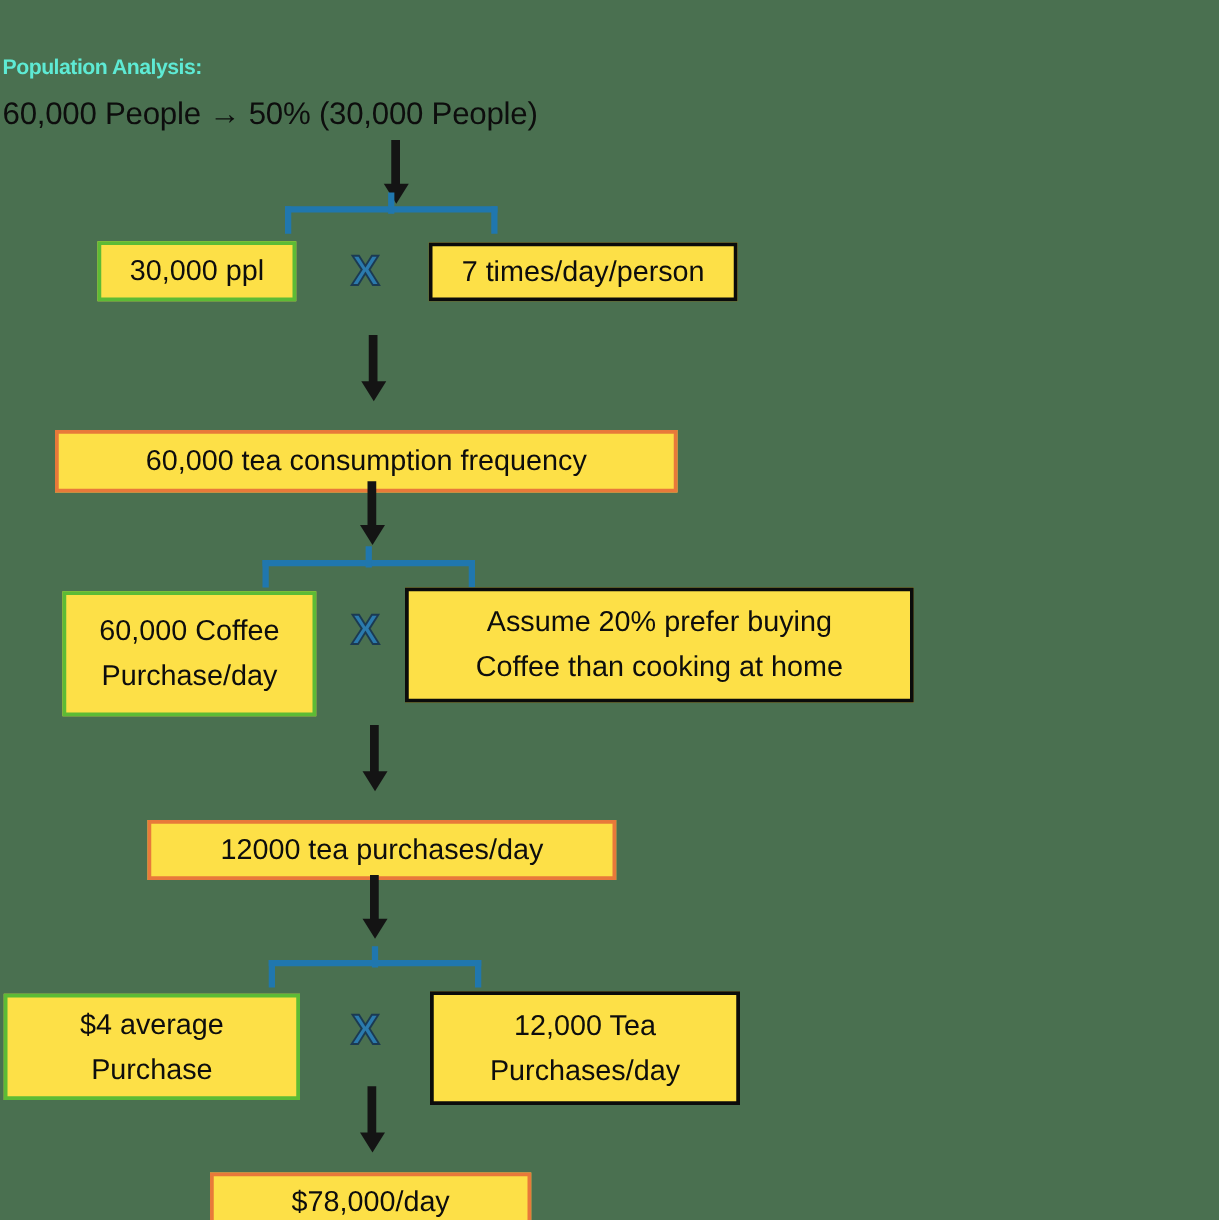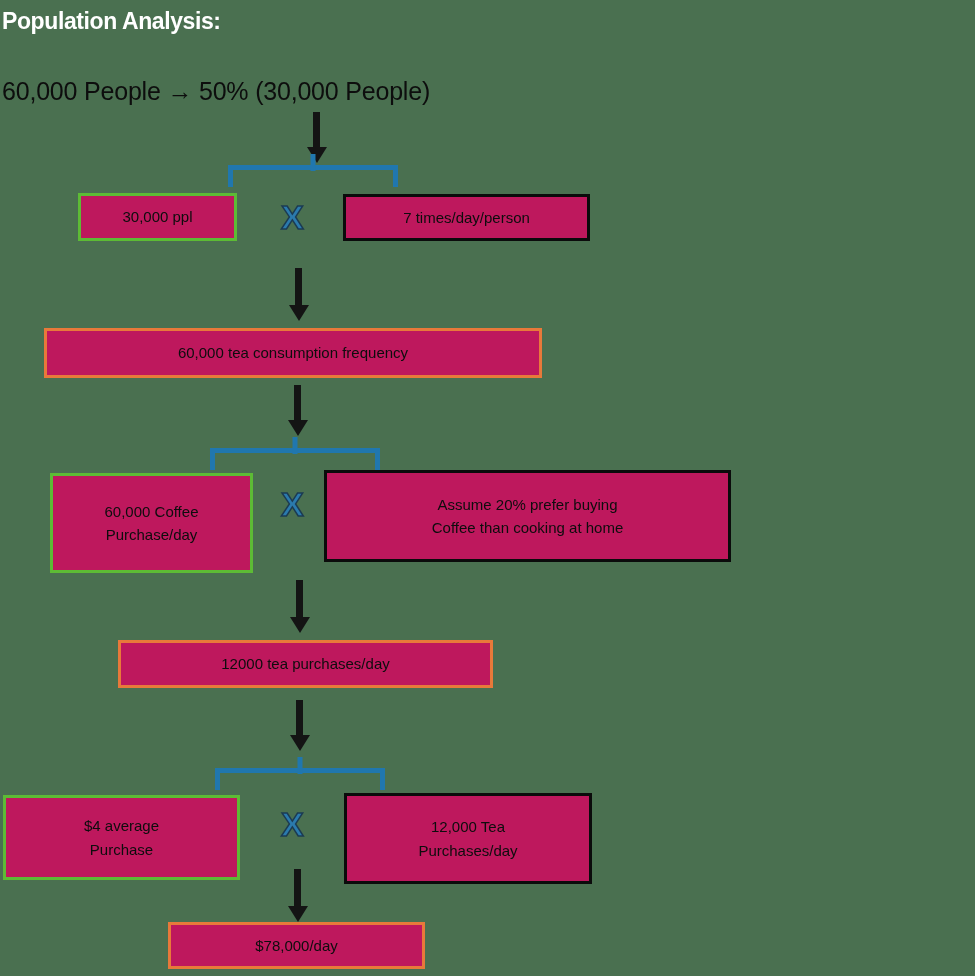--- a/index.html
+++ b/index.html
@@ -15,52 +15,53 @@
   }
   #canvas {
     position: relative;
     width: 975px;
     height: 976px;
   }
 
   
   .heading {
     position: absolute;
-    color: #ffffff;
+    color: #5eead4;
     font-weight: bold;
-    font-size: 23px;
+    font-size: 17px;
     letter-spacing: -0.4px;
     white-space: nowrap;
+    margin-top: 36px;
   }
   .subheading {
     position: absolute;
     color: #0d0d0d;
     font-size: 25px;
     letter-spacing: -0.2px;
     white-space: nowrap;
   }
 
   
   .box {
     position: absolute;
-    background: #be185d;
+    background: #fde047;
     box-sizing: border-box;
     display: flex;
     flex-direction: column;
     align-items: center;
     justify-content: center;
     text-align: center;
     color: #0d0d0d;
-    font-size: 15px;
+    font-size: 23px;
     line-height: 1.55;
     padding: 2px 6px;
   }
   .box-green { border: 3px solid #5dbb35; }
   .box-black { border: 3px solid #0b0b0b; }
-  .box-orange { border: 3px solid #e8793a; }
+  .box-orange { border: 3px solid #e8793a; margin-top: 16px; }
   .box .line { display: block; white-space: nowrap; }
 
   
   .times {
     position: absolute;
     color: #2b7aad;
     -webkit-text-stroke: 1.5px #1b3a52;
     font-weight: bold;
     font-size: 34px;
     line-height: 1;

